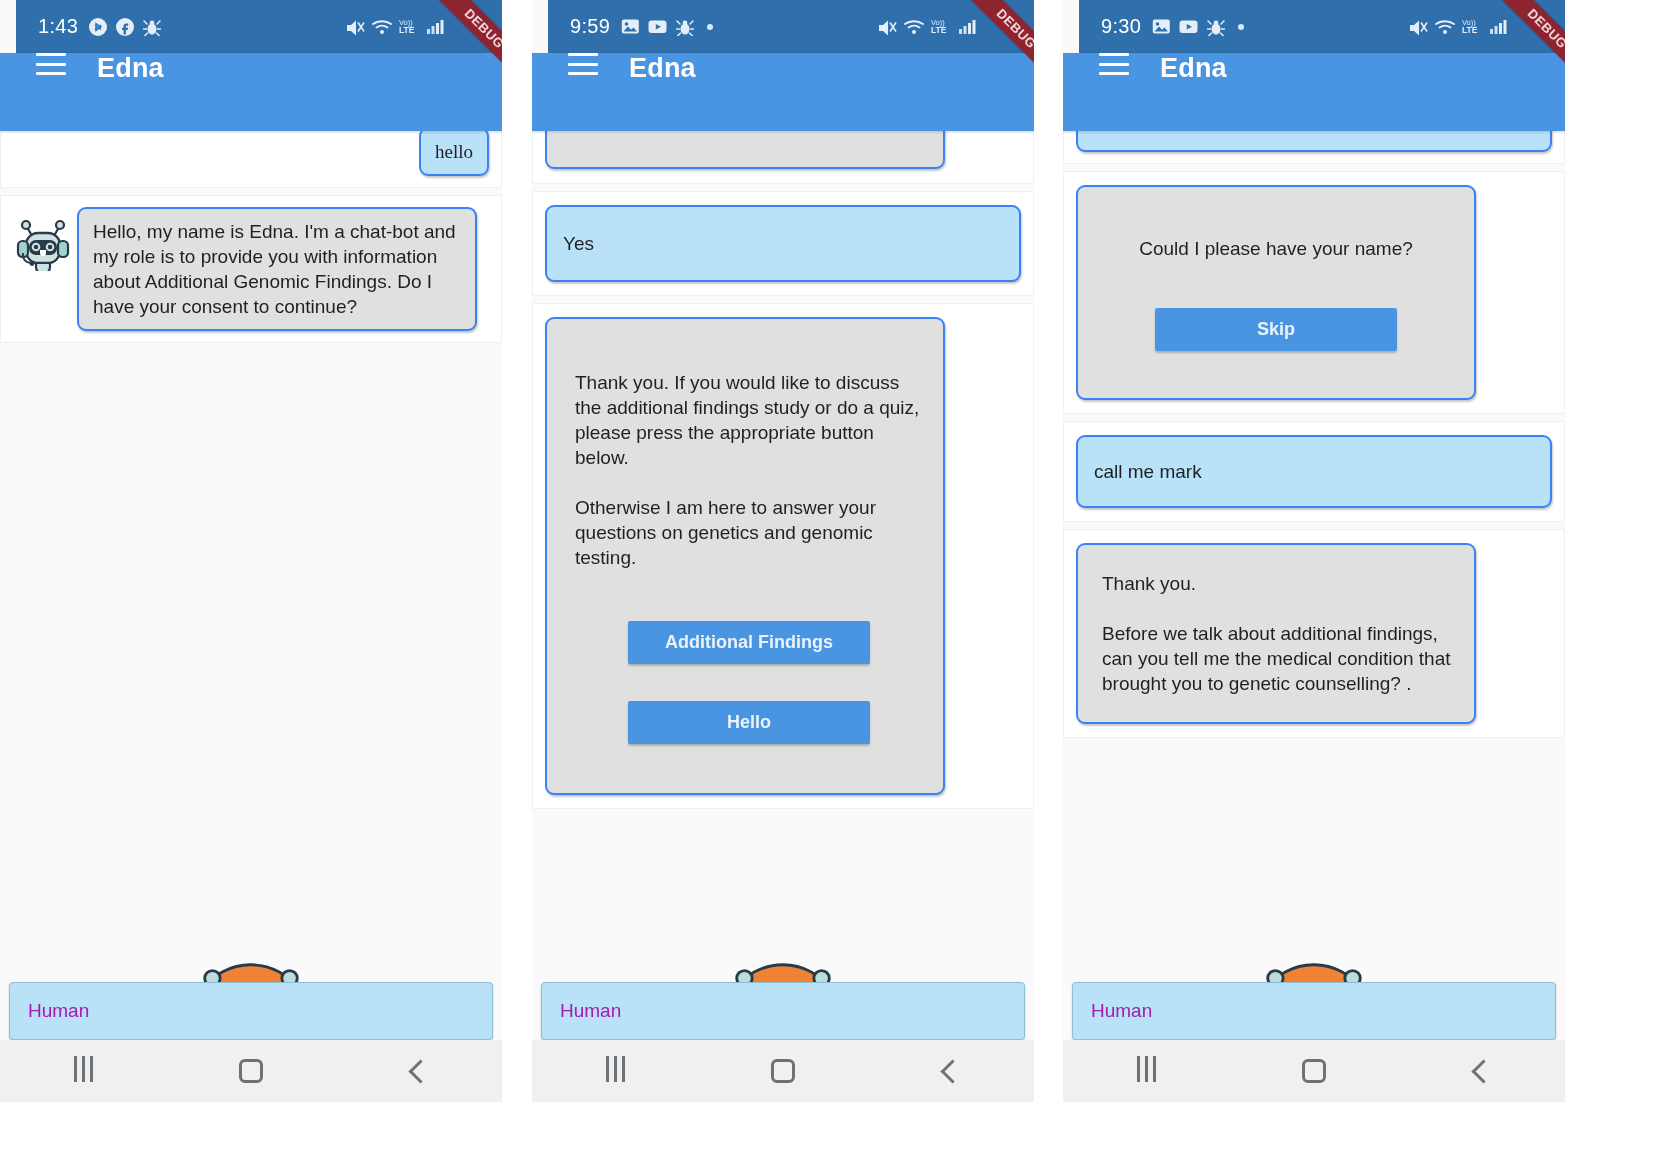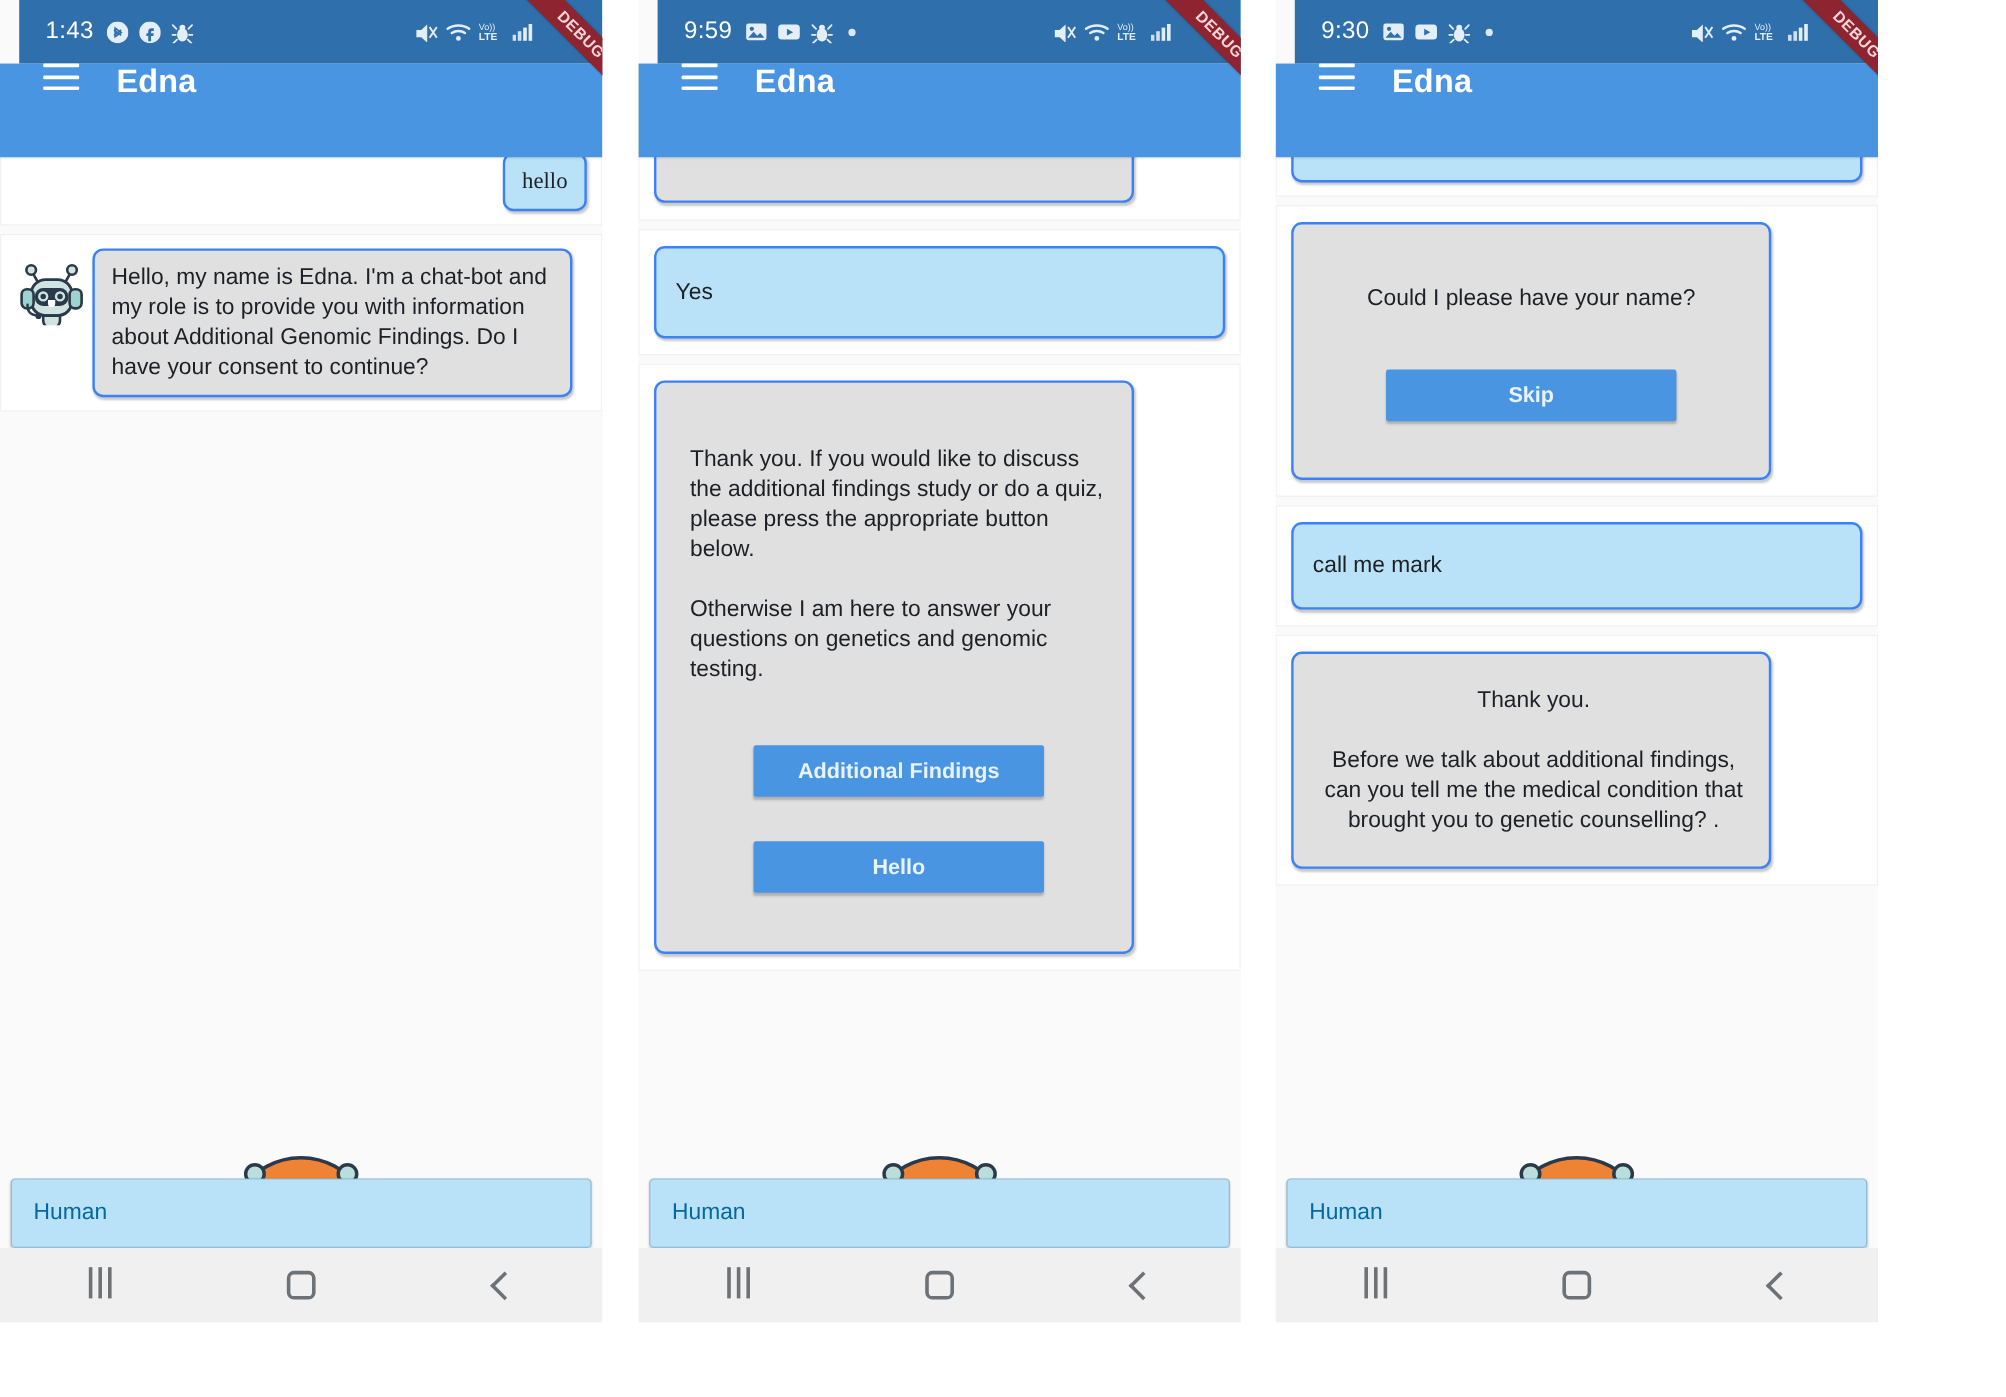--- a/index.html
+++ b/index.html
@@ -177,21 +177,21 @@
     height:58px;
     background:#b9e1f7;
     border:1px solid #8fbdd6;
     border-radius:4px;
     display:flex; align-items:center;
     padding-left:18px;
     box-shadow:0 1px 2px rgba(0,0,0,.2);
   }
   .inputbar span{
     font-size:19px;
-    color:#0369a1;
+    color:#a21caf;
   }
 
   
   .navbar{
     position:absolute;
     left:0;right:0;bottom:0;
     height:62px;
     background:#f0f0f0;
     display:flex; align-items:center; justify-content:space-around;
   }
@@ -530,21 +530,21 @@
           <span style="display:block;">Could I please have your name?</span>
           <button class="btn" style="margin-top:22px;">Skip</button>
         </div>
       </div>
 
       <div class="msgcard user" style="padding:13px 12px;">
         <div class="bubble user" style="padding:22px 16px;">call me mark</div>
       </div>
 
       <div class="msgcard" style="padding:13px 12px;">
-        <div class="bubble bot" style="width:100%; padding:26px 20px 26px 24px;text-align:center;">Thank you.
+        <div class="bubble bot" style="width:100%; padding:26px 20px 26px 24px;">Thank you.
 
 Before we talk about additional findings, can you tell me the medical condition that brought you to genetic counselling? .</div>
       </div>
     </div>
 
     <svg class="mascot" viewBox="0 0 140 140">
         <use href="#botbig"></use>
       </svg>
 
     <div class="inputbar">

